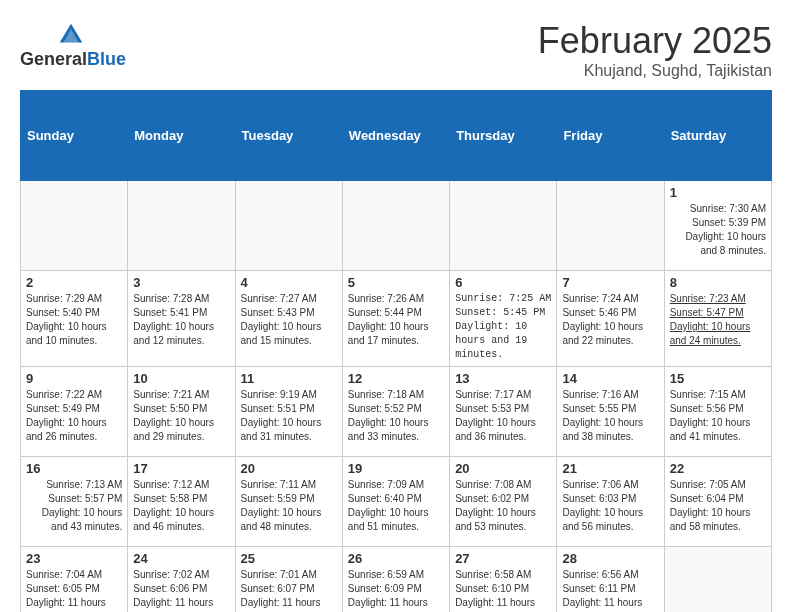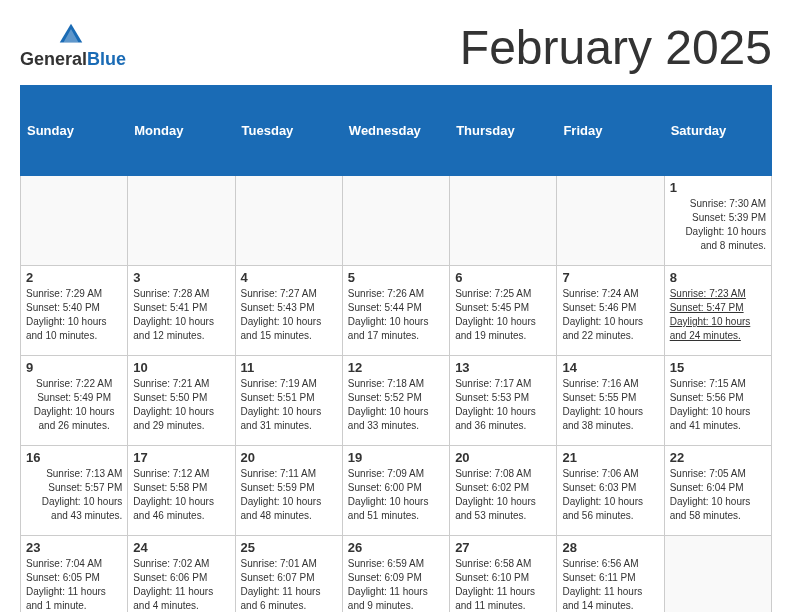--- a/index.html
+++ b/index.html
@@ -21,21 +21,21 @@
       align-items: center;
       flex-direction: column;
     }
     .logo-icon {
       width: 30px;
       height: 30px;
       margin-right: 4px;
     }
     .title-block { text-align: right; }
     .month-title {
-      font-size: 48px;
+      font-size: 36px;
       font-weight: normal;
       color: #333;
     }
     .location {
       font-size: 16px;
       color: #555;
     }
     .calendar {
       width: 100%;
       border-collapse: collapse;
@@ -82,20 +82,21 @@
       <polygon points="20,12 30,30 10,30" fill="#fff" opacity="0.3"></polygon>
     </svg>
     <div>
       <div style="font-size:18px;font-weight:bold;color:#333;line-height:1.1;">
         <span>General</span><span style="color:#1a6bb5;">Blue</span>
       </div>
     </div>
   </div>
   <div class="title-block">
     <div class="month-title">February 2025</div>
+    <div class="location">Khujand, Sughd, Tajikistan</div>
   </div>
 </div>
 
 <table class="calendar">
   <thead>
     <tr>
     <th>Sunday</th>
         <th>Monday</th>
         <th>Tuesday</th>
         <th>Wednesday</th>
@@ -139,53 +140,53 @@
 Daylight: 10 hours and 15 minutes.</div>
         </td>
         <td>
           <div class="day-num">5</div>
           <div class="day-info" style="white-space: pre-line;">Sunrise: 7:26 AM
 Sunset: 5:44 PM
 Daylight: 10 hours and 17 minutes.</div>
         </td>
         <td>
           <div class="day-num">6</div>
-          <div class="day-info" style="white-space: pre-line;">Sunrise: 7:25 AM
+          <div class="day-info" style="white-space: pre-line; font-family: Liberation Mono, monospace;">Sunrise: 7:25 AM
 Sunset: 5:45 PM
 Daylight: 10 hours and 19 minutes.</div>
         </td>
         <td>
           <div class="day-num">7</div>
           <div class="day-info" style="white-space: pre-line;">Sunrise: 7:24 AM
 Sunset: 5:46 PM
 Daylight: 10 hours and 22 minutes.</div>
         </td>
         <td>
           <div class="day-num">8</div>
           <div class="day-info" style="white-space: pre-line; text-decoration: underline;">Sunrise: 7:23 AM
 Sunset: 5:47 PM
 Daylight: 10 hours and 24 minutes.</div>
         </td>
       </tr>
       <tr>
         <td>
           <div class="day-num">9</div>
-          <div class="day-info" style="white-space: pre-line; text-align: center;">Sunrise: 7:22 AM
+          <div class="day-info" style="white-space: pre-line;">Sunrise: 7:22 AM
 Sunset: 5:49 PM
 Daylight: 10 hours and 26 minutes.</div>
         </td>
         <td>
           <div class="day-num">10</div>
           <div class="day-info" style="white-space: pre-line;">Sunrise: 7:21 AM
 Sunset: 5:50 PM
 Daylight: 10 hours and 29 minutes.</div>
         </td>
         <td>
           <div class="day-num">11</div>
-          <div class="day-info" style="white-space: pre-line;">Sunrise: 7:19 AM
+          <div class="day-info" style="white-space: pre-line;">Sunrise: 9:19 AM
 Sunset: 5:51 PM
 Daylight: 10 hours and 31 minutes.</div>
         </td>
         <td>
           <div class="day-num">12</div>
           <div class="day-info" style="white-space: pre-line;">Sunrise: 7:18 AM
 Sunset: 5:52 PM
 Daylight: 10 hours and 33 minutes.</div>
         </td>
         <td>
@@ -222,21 +223,21 @@
         </td>
         <td>
           <div class="day-num">20</div>
           <div class="day-info" style="white-space: pre-line;">Sunrise: 7:11 AM
 Sunset: 5:59 PM
 Daylight: 10 hours and 48 minutes.</div>
         </td>
         <td>
           <div class="day-num">19</div>
           <div class="day-info" style="white-space: pre-line;">Sunrise: 7:09 AM
-Sunset: 6:00 PM
+Sunset: 6:40 PM
 Daylight: 10 hours and 51 minutes.</div>
         </td>
         <td>
           <div class="day-num">20</div>
           <div class="day-info" style="white-space: pre-line;">Sunrise: 7:08 AM
 Sunset: 6:02 PM
 Daylight: 10 hours and 53 minutes.</div>
         </td>
         <td>
           <div class="day-num">21</div>

